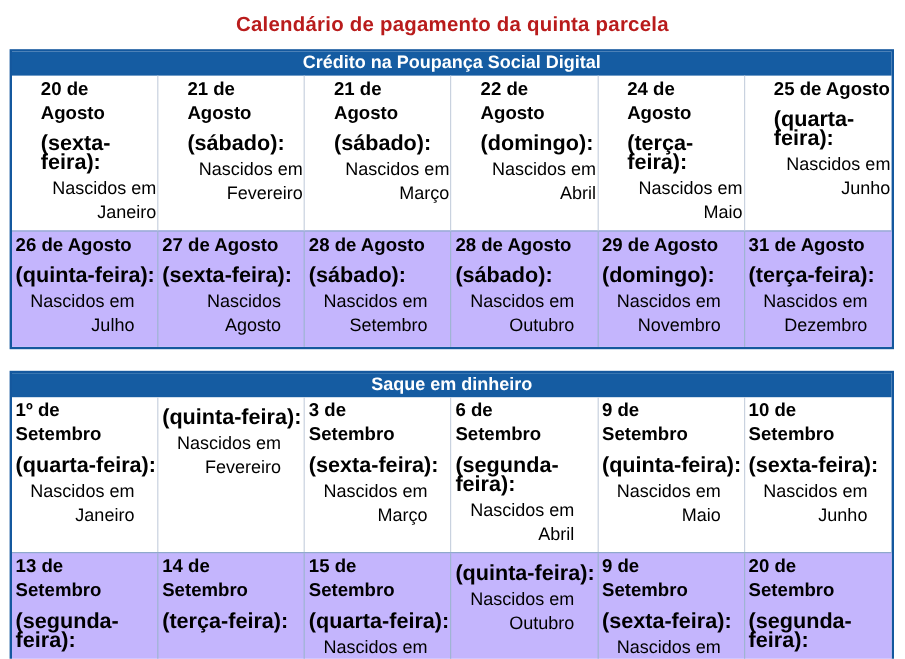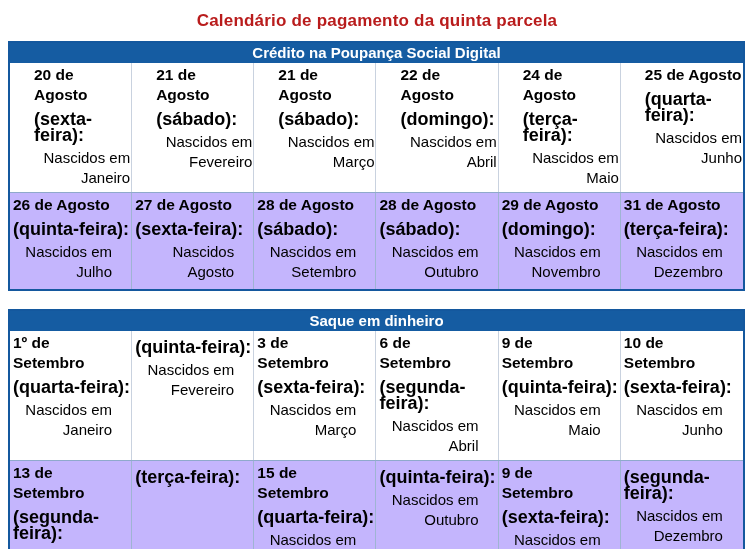--- a/index.html
+++ b/index.html
@@ -181,34 +181,36 @@
     </div>
   </div>
 
   <div class="row alt">
     <div class="cell">
       <div class="date">13 de Setembro</div>
       <div class="weekday">(segunda-feira):</div>
       <div class="born">Nascidos em Julho</div>
     </div>
     <div class="cell">
+      <div class="date">14 de Setembro</div>
       <div class="weekday">(terça-feira):</div>
     </div>
     <div class="cell">
       <div class="date">15 de Setembro</div>
       <div class="weekday">(quarta-feira):</div>
       <div class="born">Nascidos em Setembro</div>
     </div>
     <div class="cell">
       <div class="weekday">(quinta-feira):</div>
       <div class="born">Nascidos em Outubro</div>
     </div>
     <div class="cell">
       <div class="date">9 de Setembro</div>
       <div class="weekday">(sexta-feira):</div>
       <div class="born">Nascidos em Novembro</div>
     </div>
     <div class="cell">
+      <div class="date">20 de Setembro</div>
       <div class="weekday">(segunda-feira):</div>
       <div class="born">Nascidos em Dezembro</div>
     </div>
   </div>
 </div>
 
 </body></html>

